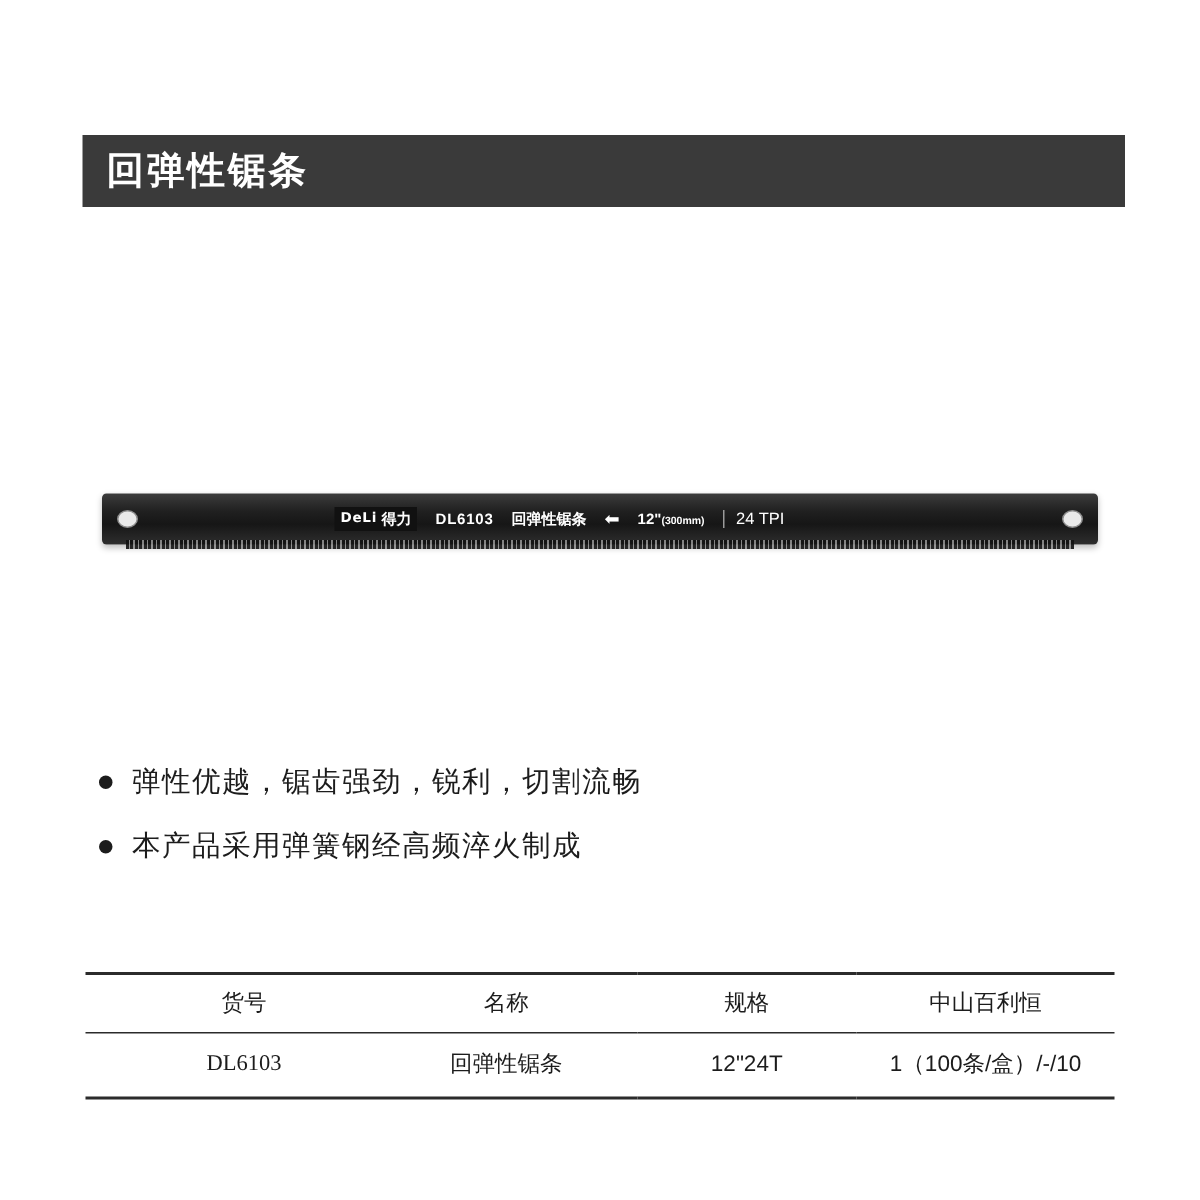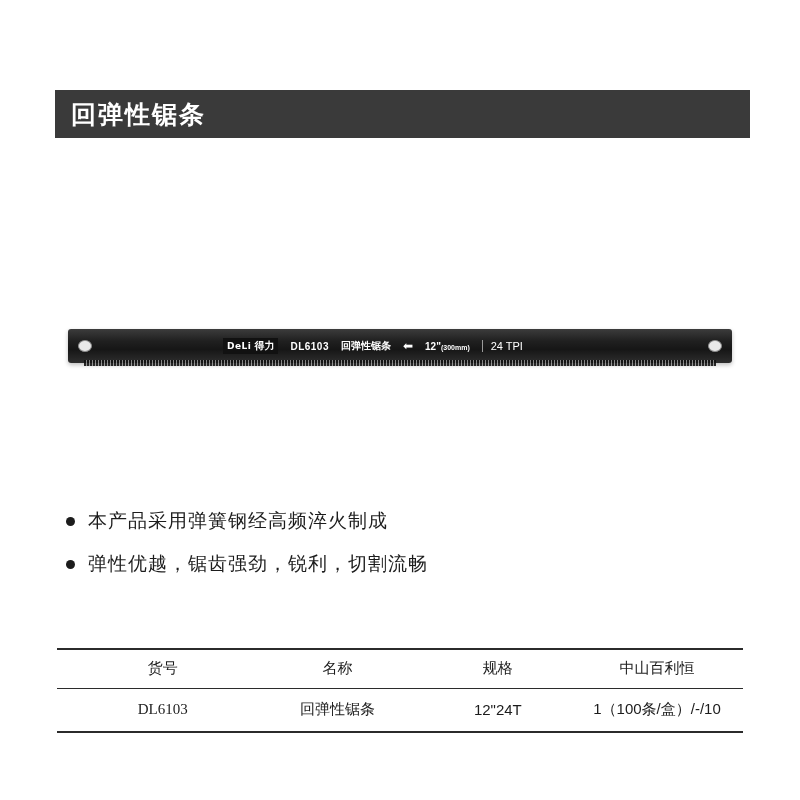--- a/index.html
+++ b/index.html
@@ -242,25 +242,25 @@
       <span class="blade-size"><span>12"</span><span class="mm">(300mm)</span></span>
       <span class="blade-tpi">24 TPI</span>
     </div>
   </div>
 
 </div>
 
 <div class="features">
   <div class="feature-row">
     <span class="bullet"></span>
-    <span class="feature-text">本产品采用弹簧钢经高频淬火制成</span>
+    <span class="feature-text">弹性优越，锯齿强劲，锐利，切割流畅</span>
   </div>
   <div class="feature-row">
     <span class="bullet"></span>
-    <span class="feature-text">弹性优越，锯齿强劲，锐利，切割流畅</span>
+    <span class="feature-text">本产品采用弹簧钢经高频淬火制成</span>
   </div>
 </div>
 
 <table class="spec-table">
   <thead>
     <tr>
       <th class="col-code">货号</th>
       <th class="col-name">名称</th>
       <th class="col-spec">规格</th>
       <th class="col-pack">中山百利恒</th>

